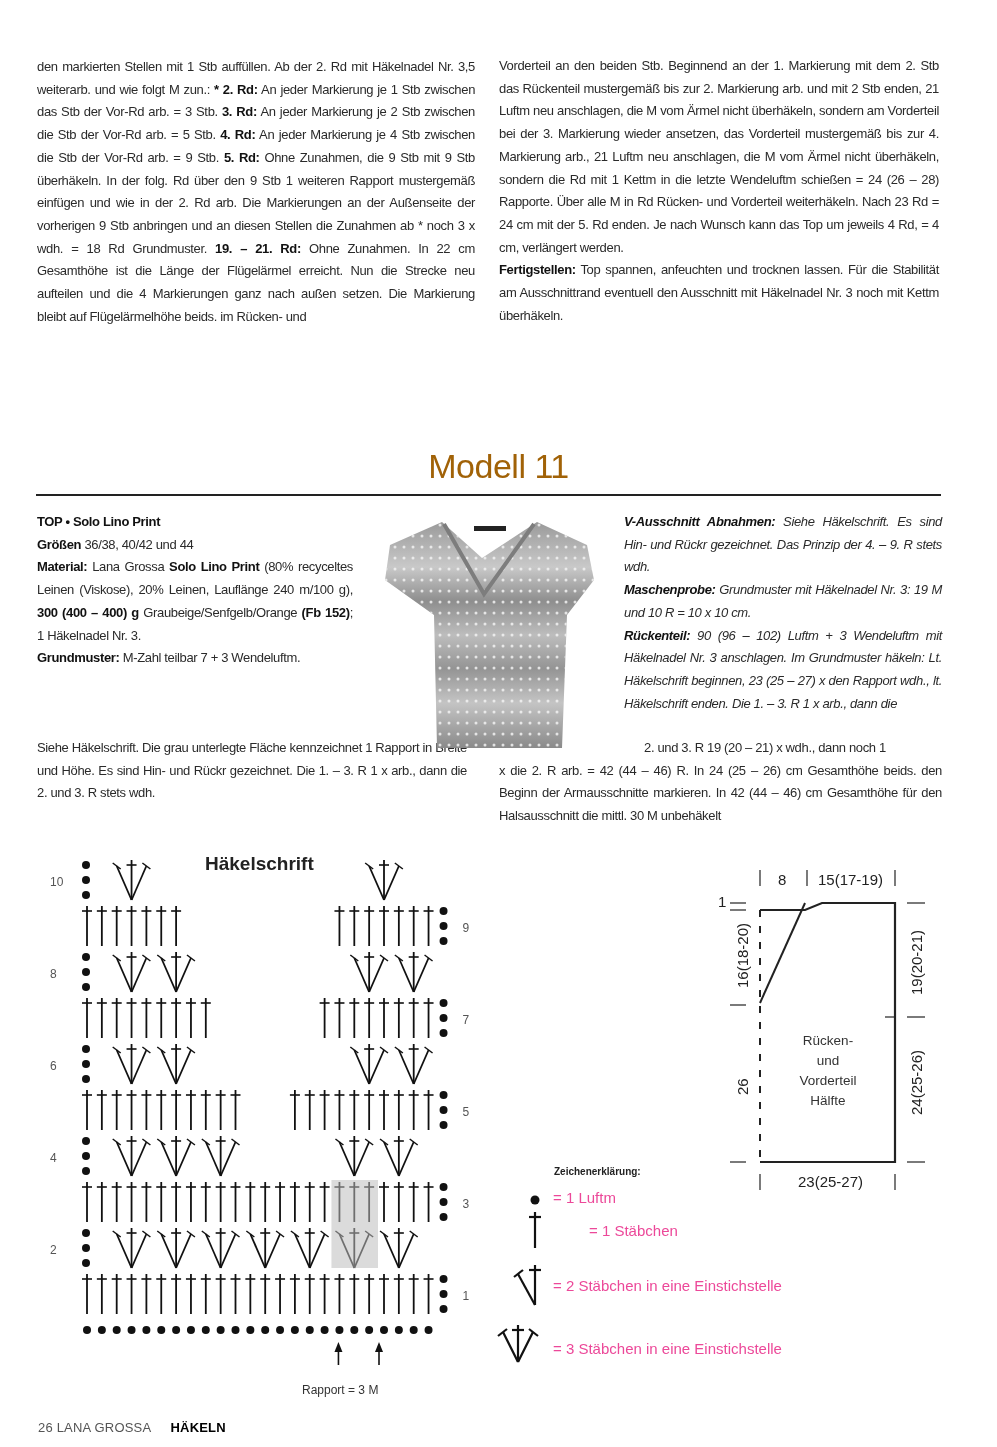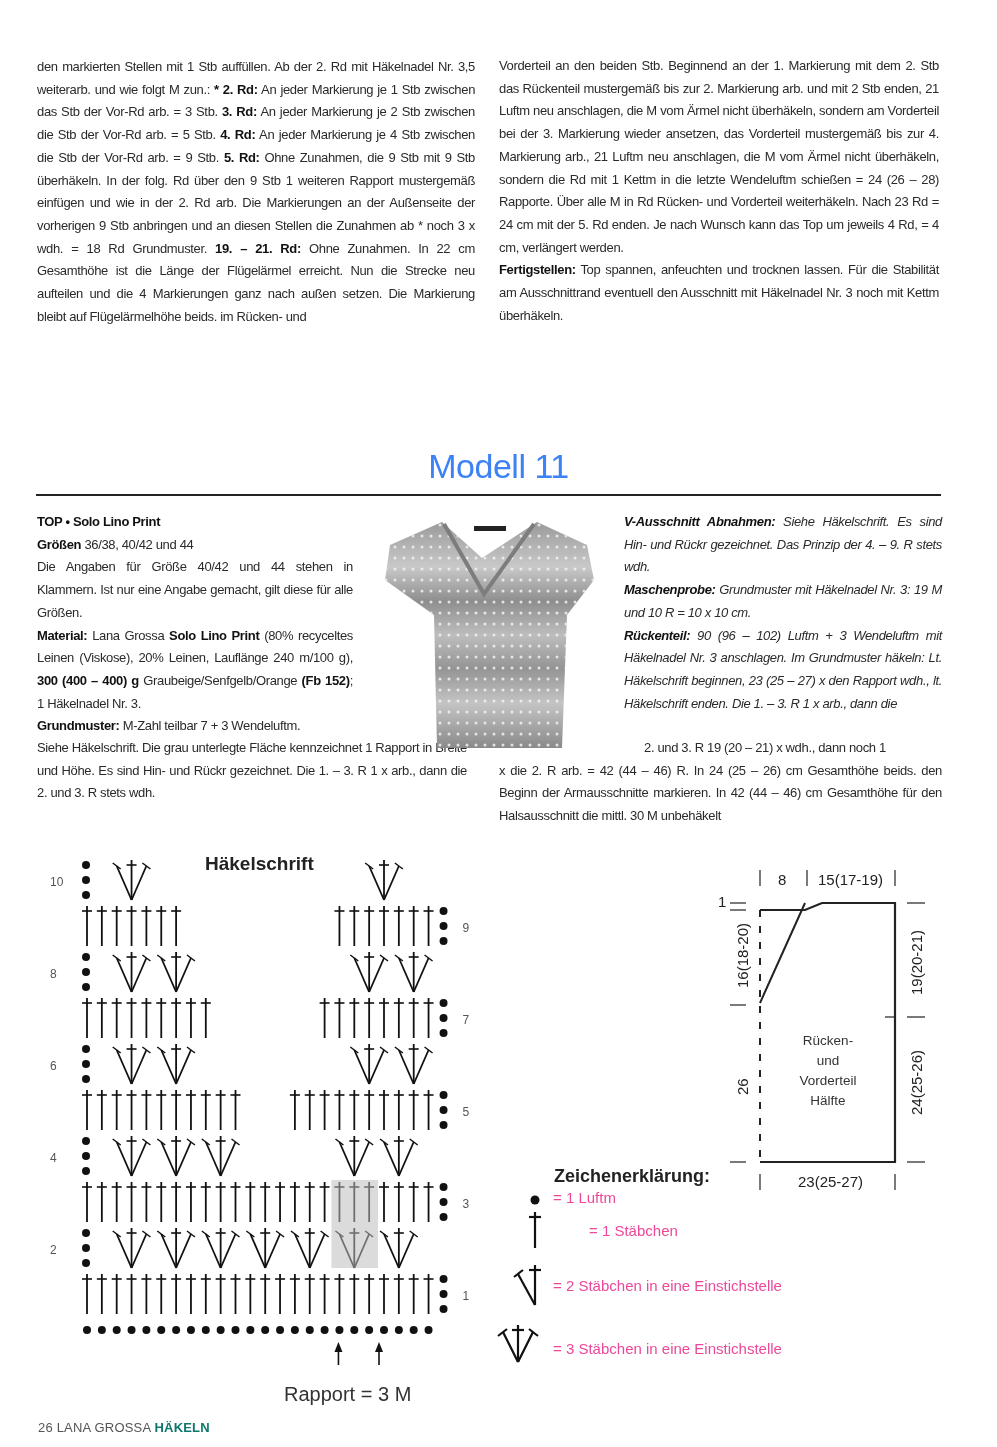--- a/index.html
+++ b/index.html
@@ -5,56 +5,55 @@
   html, body { margin: 0; padding: 0; background: #ffffff; }
   body { width: 997px; height: 1447px; position: relative; overflow: hidden; color: #2a2a2a;
          font-family: "Liberation Sans", sans-serif; }
   .col { position: absolute; font-size: 13px; line-height: 22.7px; text-align: justify;
          letter-spacing: -0.35px; font-stretch: condensed; }
   .col p { margin: 0; }
   .col b { color: #111; font-weight: bold; }
   #col-top-left { left: 37px; top: 56px; width: 438px; }
   #col-top-right { left: 499px; top: 55px; width: 440px; }
   #model-title { position: absolute; left: 0; width: 997px; top: 447px; text-align: center;
-                 font-size: 34px; font-weight: normal; color: #3b82f6; letter-spacing: -0.5px; }
+                 font-size: 34px; font-weight: normal; color: #a16207; letter-spacing: -0.5px; }
   #model-rule { position: absolute; left: 36px; top: 494px; width: 905px; height: 2px; background: #222; }
   #col-mid-left { left: 37px; top: 511px; width: 316px; }
   #col-mid-left-wide { left: 37px; top: 737px; width: 430px; }
   #col-mid-right { left: 624px; top: 511px; width: 318px; font-style: italic; }
   #col-mid-right-wide { left: 499px; top: 737px; width: 443px; }
   #col-mid-right-wide .l1 { padding-left: 145px; }
   #sweater { position: absolute; left: 382px; top: 520px; width: 215px; height: 230px; }
   #chart-title { position: absolute; left: 205px; top: 853px; font-size: 19px; font-weight: bold; color: #222; }
   #crochet-chart { position: absolute; left: 40px; top: 860px; width: 440px; height: 520px; }
-  #rapport-label { position: absolute; left: 284px; top: 1383px; font-size: 20px; color: #333; }
+  #rapport-label { position: absolute; left: 302px; top: 1383px; font-size: 12px; color: #333; }
   #schematic { position: absolute; left: 700px; top: 860px; width: 240px; height: 340px; }
-  #legend-title { position: absolute; left: 554px; top: 1166px; font-size: 18px; font-weight: bold; color: #222; }
+  #legend-title { position: absolute; left: 554px; top: 1166px; font-size: 10px; font-weight: bold; color: #222; }
   .legend-row { position: absolute; font-size: 15px; color: #ec4899; }
   #legend-svg { position: absolute; left: 490px; top: 1180px; width: 60px; height: 220px; }
   #footer { position: absolute; left: 38px; top: 1420px; font-size: 13px; color: #555; letter-spacing: 0.2px; }
-  #footer b { color: #0f766e; font-weight: bold; }
+  #footer b { color: #000000; font-weight: bold; margin-left: 16px; }
 </style>
 </head>
 <body>
 
 <div class="col" id="col-top-left">
     <p><span>den markierten Stellen mit 1 Stb auffüllen. Ab der 2. Rd mit Häkelnadel Nr. 3,5 weiterarb. und wie folgt M zun.: </span><b>* 2. Rd:</b><span> An jeder Markierung je 1 Stb zwischen das Stb der Vor-Rd arb. = 3 Stb. </span><b>3. Rd:</b><span> An jeder Markierung je 2 Stb zwischen die Stb der Vor-Rd arb. = 5 Stb. </span><b>4. Rd:</b><span> An jeder Markierung je 4 Stb zwischen die Stb der Vor-Rd arb. = 9 Stb. </span><b>5. Rd:</b><span> Ohne Zunahmen, die 9 Stb mit 9 Stb überhäkeln. In der folg. Rd über den 9 Stb 1 weiteren Rapport mustergemäß einfügen und wie in der 2. Rd arb. Die Markierungen an der Außenseite der vorherigen 9 Stb anbringen und an diesen Stellen die Zunahmen ab * noch 3 x wdh. = 18 Rd Grundmuster. </span><b>19. – 21. Rd:</b><span> Ohne Zunahmen. In 22 cm Gesamthöhe ist die Länge der Flügelärmel erreicht. Nun die Strecke neu aufteilen und die 4 Markierungen ganz nach außen setzen. Die Markierung bleibt auf Flügelärmelhöhe beids. im Rücken- und</span></p>
   </div>
 <div class="col" id="col-top-right">
     <p><span>Vorderteil an den beiden Stb. Beginnend an der 1. Markierung mit dem 2. Stb das Rückenteil mustergemäß bis zur 2. Markierung arb. und mit 2 Stb enden, 21 Luftm neu anschlagen, die M vom Ärmel nicht überhäkeln, sondern am Vorderteil bei der 3. Markierung wieder ansetzen, das Vorderteil mustergemäß bis zur 4. Markierung arb., 21 Luftm neu anschlagen, die M vom Ärmel nicht überhäkeln, sondern die Rd mit 1 Kettm in die letzte Wendeluftm schießen = 24 (26 – 28) Rapporte. Über alle M in Rd Rücken- und Vorderteil weiterhäkeln. Nach 23 Rd = 24 cm mit der 5. Rd enden. Je nach Wunsch kann das Top um jeweils 4 Rd, = 4 cm, verlängert werden.</span></p>
     <p><b>Fertigstellen:</b><span> Top spannen, anfeuchten und trocknen lassen. Für die Stabilität am Ausschnittrand eventuell den Ausschnitt mit Häkelnadel Nr. 3 noch mit Kettm überhäkeln.</span></p>
   </div>
 
 <div id="model-title">Modell 11</div>
 <div id="model-rule"></div>
 
 <div class="col" id="col-mid-left">
     <p><b>TOP • Solo Lino Print</b></p>
     <p><b>Größen</b><span> 36/38, 40/42 und 44</span></p>
-    <p><span>Die Angaben für Größe 40/42 und 44 stehen in Klammern. Ist nur eine Angabe gemacht, gilt diese für alle Größen.</span></p>
     <p><b>Material:</b><span> Lana Grossa </span><b>Solo Lino Print</b><span> (80% recyceltes Leinen (Viskose), 20% Leinen, Lauflänge 240 m/100 g), </span><b>300 (400 – 400) g</b><span> Graubeige/Senfgelb/Orange </span><b>(Fb 152)</b><span>; 1 Häkelnadel Nr. 3.</span></p>
     <p><b>Grundmuster:</b><span> M-Zahl teilbar 7 + 3 Wendeluftm.</span></p>
   </div>
 <div class="col" id="col-mid-left-wide">
   <p>Siehe Häkelschrift. Die grau unterlegte Fläche kennzeichnet 1 Rapport in Breite und Höhe. Es sind Hin- und Rückr gezeichnet. Die 1. – 3. R 1 x arb., dann die 2. und 3. R stets wdh.</p>
 </div>
 
 <div class="col" id="col-mid-right">
     <p><b>V-Ausschnitt Abnahmen:</b><span> Siehe Häkelschrift. Es sind Hin- und Rückr gezeichnet. Das Prinzip der 4. – 9. R stets wdh.</span></p>
     <p><b>Maschenprobe:</b><span> Grundmuster mit Häkelnadel Nr. 3: 19 M und 10 R = 10 x 10 cm.</span></p>

